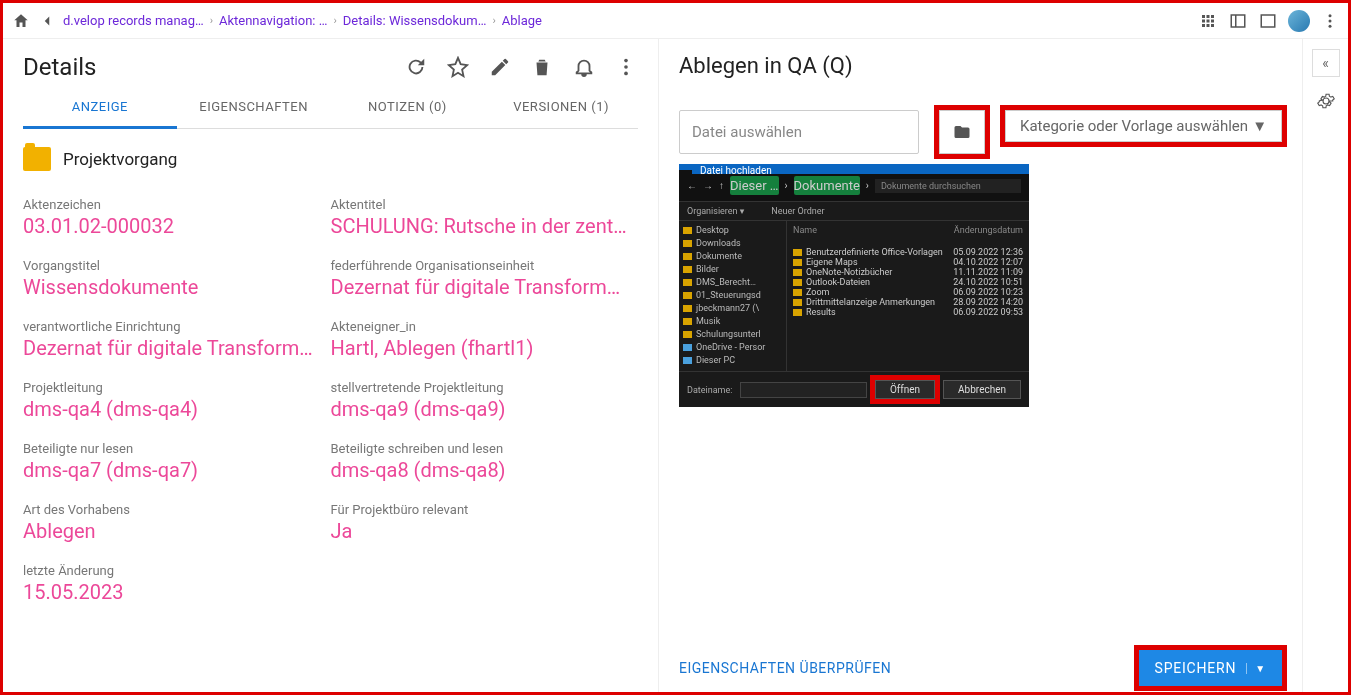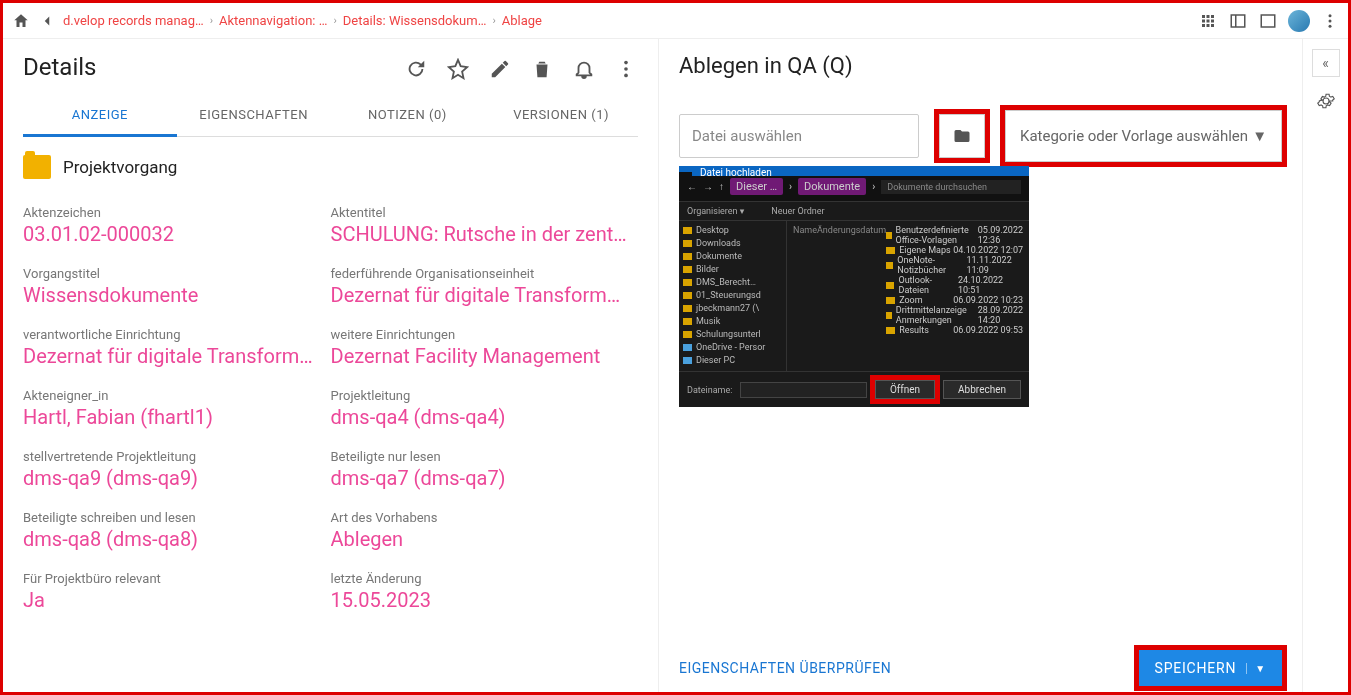--- a/index.html
+++ b/index.html
@@ -3,61 +3,61 @@
 <meta charset="utf-8">
 <style>
 *{box-sizing:border-box;margin:0;padding:0;font-family:-apple-system,BlinkMacSystemFont,"Segoe UI",Roboto,Arial,sans-serif}
 body{background:#fff;width:1351px;height:695px;overflow:hidden;position:relative;border:3px solid #d00}
 .topbar{height:36px;display:flex;align-items:center;padding:0 8px;gap:4px;border-bottom:1px solid #eee}
 .topbar .left{display:flex;align-items:center;gap:6px;flex:1;font-size:13px;color:#444}
 .topbar .right{display:flex;align-items:center;gap:10px}
 .ico{width:20px;height:20px;display:inline-flex;align-items:center;justify-content:center;color:#555}
 .ico svg{width:18px;height:18px;fill:currentColor}
 .bc-sep{color:#999;font-size:11px}
-.bc-item{color:#ef4444;cursor:pointer}
+.bc-item{color:#6d28d9;cursor:pointer}
 .avatar{width:22px;height:22px;border-radius:50%;background:linear-gradient(135deg,#6cb5d9,#2879b1)}
 .main{display:flex;height:calc(100% - 36px)}
 .left-pane{width:655px;padding:14px 20px 0 20px;display:flex;flex-direction:column}
 .right-pane{flex:1;padding:14px 20px 0 20px;position:relative;border-left:1px solid #eee}
 .side-rail{width:46px;border-left:1px solid #eee;display:flex;flex-direction:column;align-items:center;padding-top:10px;gap:14px}
 .side-rail .chev{width:28px;height:28px;border:1px solid #ddd;display:flex;align-items:center;justify-content:center;color:#666;font-size:14px}
 h1{font-size:24px;font-weight:400;color:#222}
-.hdr-row{display:flex;justify-content:space-between;align-items:flex-end;margin-bottom:8px}
+.hdr-row{display:flex;justify-content:space-between;align-items:center;}
 .tool-icons{display:flex;gap:18px;align-items:center;color:#333}
 .tool-icons .ico{width:24px;height:24px;cursor:pointer}
 .tool-icons .ico svg{width:22px;height:22px}
 .tabs{display:flex;border-bottom:1px solid #ddd;margin-top:6px}
 .tab{flex:1;text-align:center;padding:12px 4px;font-size:13px;letter-spacing:.5px;color:#666;cursor:pointer}
 .tab.active{color:#1976d2;border-bottom:3px solid #1976d2;margin-bottom:-1px}
 .doc-head{display:flex;align-items:center;gap:12px;padding:18px 0 12px 0}
 .folder-ico{width:28px;height:24px;background:#f2b100;position:relative;border-radius:2px}
 .folder-ico::before{content:"";position:absolute;left:2px;top:-4px;width:10px;height:6px;background:#f2b100;border-radius:2px 2px 0 0}
 .doc-title{font-size:17px;color:#222}
 .fields{display:flex;flex-wrap:wrap;overflow-y:auto;padding:4px 0}
 .field{width:50%;padding:10px 8px 10px 0;min-width:0}
 .field .lbl{font-size:13px;color:#777;margin-bottom:2px}
 .field .val{font-size:20px;color:#ec4899;white-space:nowrap;overflow:hidden;text-overflow:ellipsis}
 .right-title{font-size:22px;font-weight:400;color:#222;margin-bottom:32px}
-.right-controls{display:flex;gap:20px;align-items:center;margin-bottom:4px}
+.right-controls{display:flex;gap:20px;align-items:flex-start;margin-bottom:10px}
 .file-input{flex:0 0 240px;height:44px;border:1px solid #ccc;border-radius:2px;display:flex;align-items:center;padding:0 12px;color:#888;font-size:15px}
 .browse-btn{width:46px;height:44px;border:1px solid #ccc;display:flex;align-items:center;justify-content:center}
 .hl{outline:5px solid #d00}
-.cat-select{flex:1;height:52px;border:1px solid #ccc;display:flex;align-items:center;justify-content:space-between;padding:0 14px;color:#666;font-size:15px}
+.cat-select{flex:1;height:32px;border:1px solid #ccc;display:flex;align-items:center;justify-content:space-between;padding:0 14px;color:#666;font-size:15px}
 .dialog{width:350px;background:#1a1a1a;color:#ccc;font-size:10px;border-top:6px solid #0a66c2;position:relative;margin-top:4px}
 .dlg-title{background:#0a66c2;color:#fff;padding:3px 8px;font-size:10px;position:absolute;top:-6px;left:13px;right:0;height:10px;line-height:8px}
 .dlg-nav{display:flex;align-items:center;gap:6px;padding:6px 8px;background:#111;border-bottom:1px solid #333}
-.dlg-nav .seg{background:#701a75;padding:2px 6px;border-radius:2px;font-size:11px}
+.dlg-nav .seg{background:#15803d;padding:2px 0;border-radius:2px;font-size:13px}
 .dlg-nav .search{flex:1;background:#222;padding:2px 6px;font-size:9px;color:#888}
 .dlg-toolbar{display:flex;gap:27px;padding:4px 8px;font-size:9px;color:#aaa;border-bottom:1px solid #333}
 .dlg-body{display:flex;height:150px}
 .dlg-tree{width:108px;border-right:1px solid #333;padding:4px 4px;display:flex;flex-direction:column;gap:3px}
 .tree-item{display:flex;align-items:center;gap:4px;font-size:9px;color:#bbb;white-space:nowrap;overflow:hidden}
 .tree-item .fi{width:9px;height:7px;background:#d9a400;flex:0 0 auto}
 .tree-item.drive .fi{background:#4aa0dd}
-.dlg-list{flex:1;padding:4px 6px;display:flex;gap:0;overflow:hidden}
+.dlg-list{flex:1;padding:4px 6px;display:flex;flex-direction:column;gap:10px;overflow:hidden}
 .list-hdr{display:flex;justify-content:space-between;font-size:9px;color:#888;padding-bottom:2px}
 .list-row{display:flex;justify-content:space-between;font-size:9px;color:#ccc}
 .list-row .nm{display:flex;align-items:center;gap:4px}
 .list-row .fi{width:9px;height:7px;background:#d9a400}
 .dlg-footer{padding:8px;display:flex;gap:8px;align-items:center;border-top:1px solid #333}
 .dlg-footer .fn-lbl{font-size:9px;color:#aaa}
 .dlg-footer .fn-input{flex:1;height:16px;background:#222;border:1px solid #444}
 .dlg-btn{padding:3px 14px;background:#2a2a2a;border:1px solid #555;font-size:10px;color:#ddd}
 .dlg-open-wrap{position:relative}
 .bottom-bar{position:absolute;bottom:6px;left:20px;right:20px;display:flex;justify-content:space-between;align-items:center}
@@ -179,26 +179,22 @@
         </div>
         <div class="field">
           <div class="lbl">federführende Organisationseinheit</div>
           <div class="val">Dezernat für digitale Transformation und Prozes</div>
         </div>
         <div class="field">
           <div class="lbl">verantwortliche Einrichtung</div>
           <div class="val">Dezernat für digitale Transformation und Prozes</div>
         </div>
         <div class="field">
-          <div class="lbl">weitere Einrichtungen</div>
-          <div class="val">Dezernat Facility Management</div>
-        </div>
-        <div class="field">
           <div class="lbl">Akteneigner_in</div>
-          <div class="val">Hartl, Fabian (fhartl1)</div>
+          <div class="val">Hartl, Ablegen (fhartl1)</div>
         </div>
         <div class="field">
           <div class="lbl">Projektleitung</div>
           <div class="val">dms-qa4 (dms-qa4)</div>
         </div>
         <div class="field">
           <div class="lbl">stellvertretende Projektleitung</div>
           <div class="val">dms-qa9 (dms-qa9)</div>
         </div>
         <div class="field">

